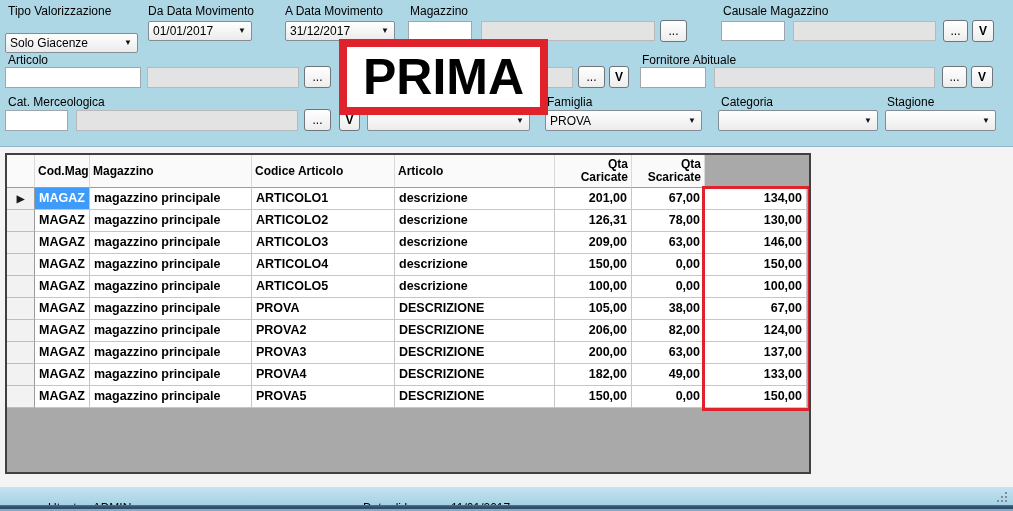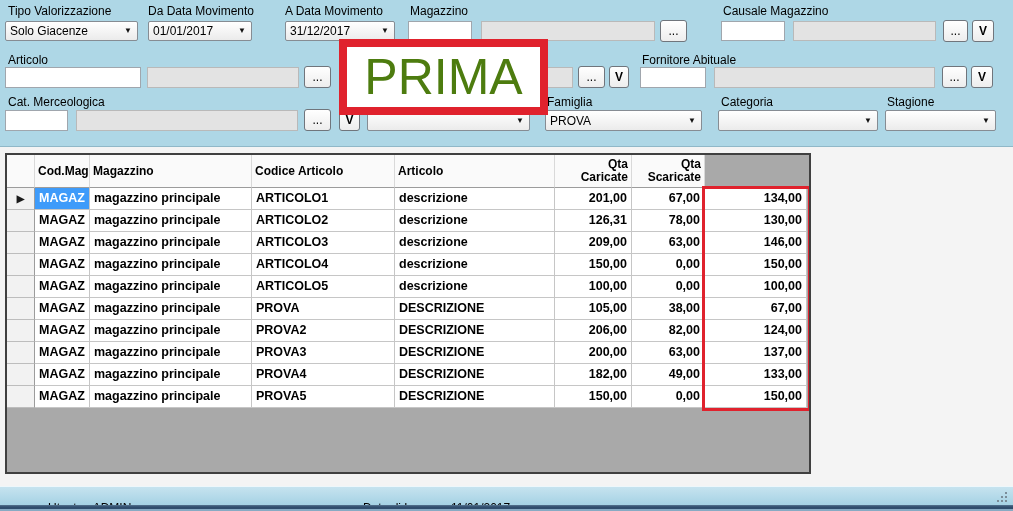--- a/index.html
+++ b/index.html
@@ -16,21 +16,21 @@
   .gbox{position:absolute;background:#e3e3e3;border:1px solid #b9b9b9;box-sizing:border-box;height:20px;}
   .combo{position:absolute;background:linear-gradient(#ffffff,#ebebeb);border:1px solid #868c93;
          border-radius:2px;box-sizing:border-box;display:flex;align-items:center;
          font-size:12px;padding-left:4px;height:20px;cursor:default;}
   .combo .arr{margin-left:auto;padding-right:5px;font-size:8px;color:#111;line-height:1;}
   .btn{position:absolute;background:linear-gradient(#ffffff,#ededed);border:1px solid #70757c;
        border-radius:3px;box-sizing:border-box;display:flex;align-items:center;justify-content:center;
        font-size:12px;color:#000;cursor:default;}
   .btn.v{font-weight:bold;}
   
-  #l-tipo{left:8px;top:4px}      #c-tipo{left:5px;top:21px;width:133px}
+  #l-tipo{left:8px;top:4px}      #c-tipo{left:5px;top:33px;width:133px}
   #l-dadata{left:148px;top:4px}  #c-dadata{left:148px;top:21px;width:104px}
   #l-adata{left:285px;top:4px}   #c-adata{left:285px;top:21px;width:110px}
   #l-mag{left:410px;top:4px}     #i-mag{left:408px;top:21px;width:64px}
   #g-mag{left:481px;top:21px;width:174px}   #b-mag{left:660px;top:20px;width:27px;height:22px}
   #l-cau{left:723px;top:4px}     #i-cau{left:721px;top:21px;width:64px}
   #g-cau{left:793px;top:21px;width:143px}   #b-cau{left:943px;top:20px;width:25px;height:22px}
   #v-cau{left:972px;top:20px;width:22px;height:22px}
   #l-art{left:8px;top:53px}      #i-art{left:5px;top:67px;width:136px;height:21px}
   #g-art{left:147px;top:67px;width:152px;height:21px}
   #b-art{left:304px;top:66px;width:27px;height:22px}
@@ -43,21 +43,21 @@
   #g-cat{left:76px;top:110px;width:222px;height:21px}
   #b-cat{left:304px;top:109px;width:27px;height:22px} #v-cat{left:339px;top:109px;width:21px;height:22px}
   #c-sub{left:367px;top:110px;width:163px;height:21px}
   #l-fam{left:547px;top:95px}    #c-fam{left:545px;top:110px;width:157px;height:21px}
   #l-categ{left:721px;top:95px}  #c-categ{left:718px;top:110px;width:160px;height:21px}
   #l-stag{left:887px;top:95px}   #c-stag{left:885px;top:110px;width:111px;height:21px}
   
   .stamp{position:absolute;left:339px;top:39px;width:209px;height:76px;background:#fff;
          border:8px solid #e0222d;box-sizing:border-box;display:flex;align-items:center;
          justify-content:center;z-index:50;}
-  .stamp span{font-size:50px;font-weight:normal;color:#4d7c0f;line-height:1;letter-spacing:0;}
+  .stamp span{font-size:50px;font-weight:bold;color:#000000;line-height:1;letter-spacing:0;}
   
   .gridwrap{position:absolute;left:5px;top:153px;width:806px;height:321px;
             border:2px solid #404040;background:#a9a9a9;box-sizing:border-box;overflow:hidden;}
   .grid-header,.grid-row{display:flex;}
   .cell{box-sizing:border-box;border-right:1px solid #c6c6c6;border-bottom:1px solid #c6c6c6;
         background:#fff;font-size:12.5px;font-weight:bold;color:#000;
         overflow:hidden;white-space:nowrap;}
   .grid-header .cell{background:#fafafa;border-right:1px solid #d9d9d9;border-bottom:1px solid #9c9c9c;
         height:33px;display:flex;align-items:center;padding:0 3px;
         white-space:pre-line;line-height:13px;font-size:12px;}

